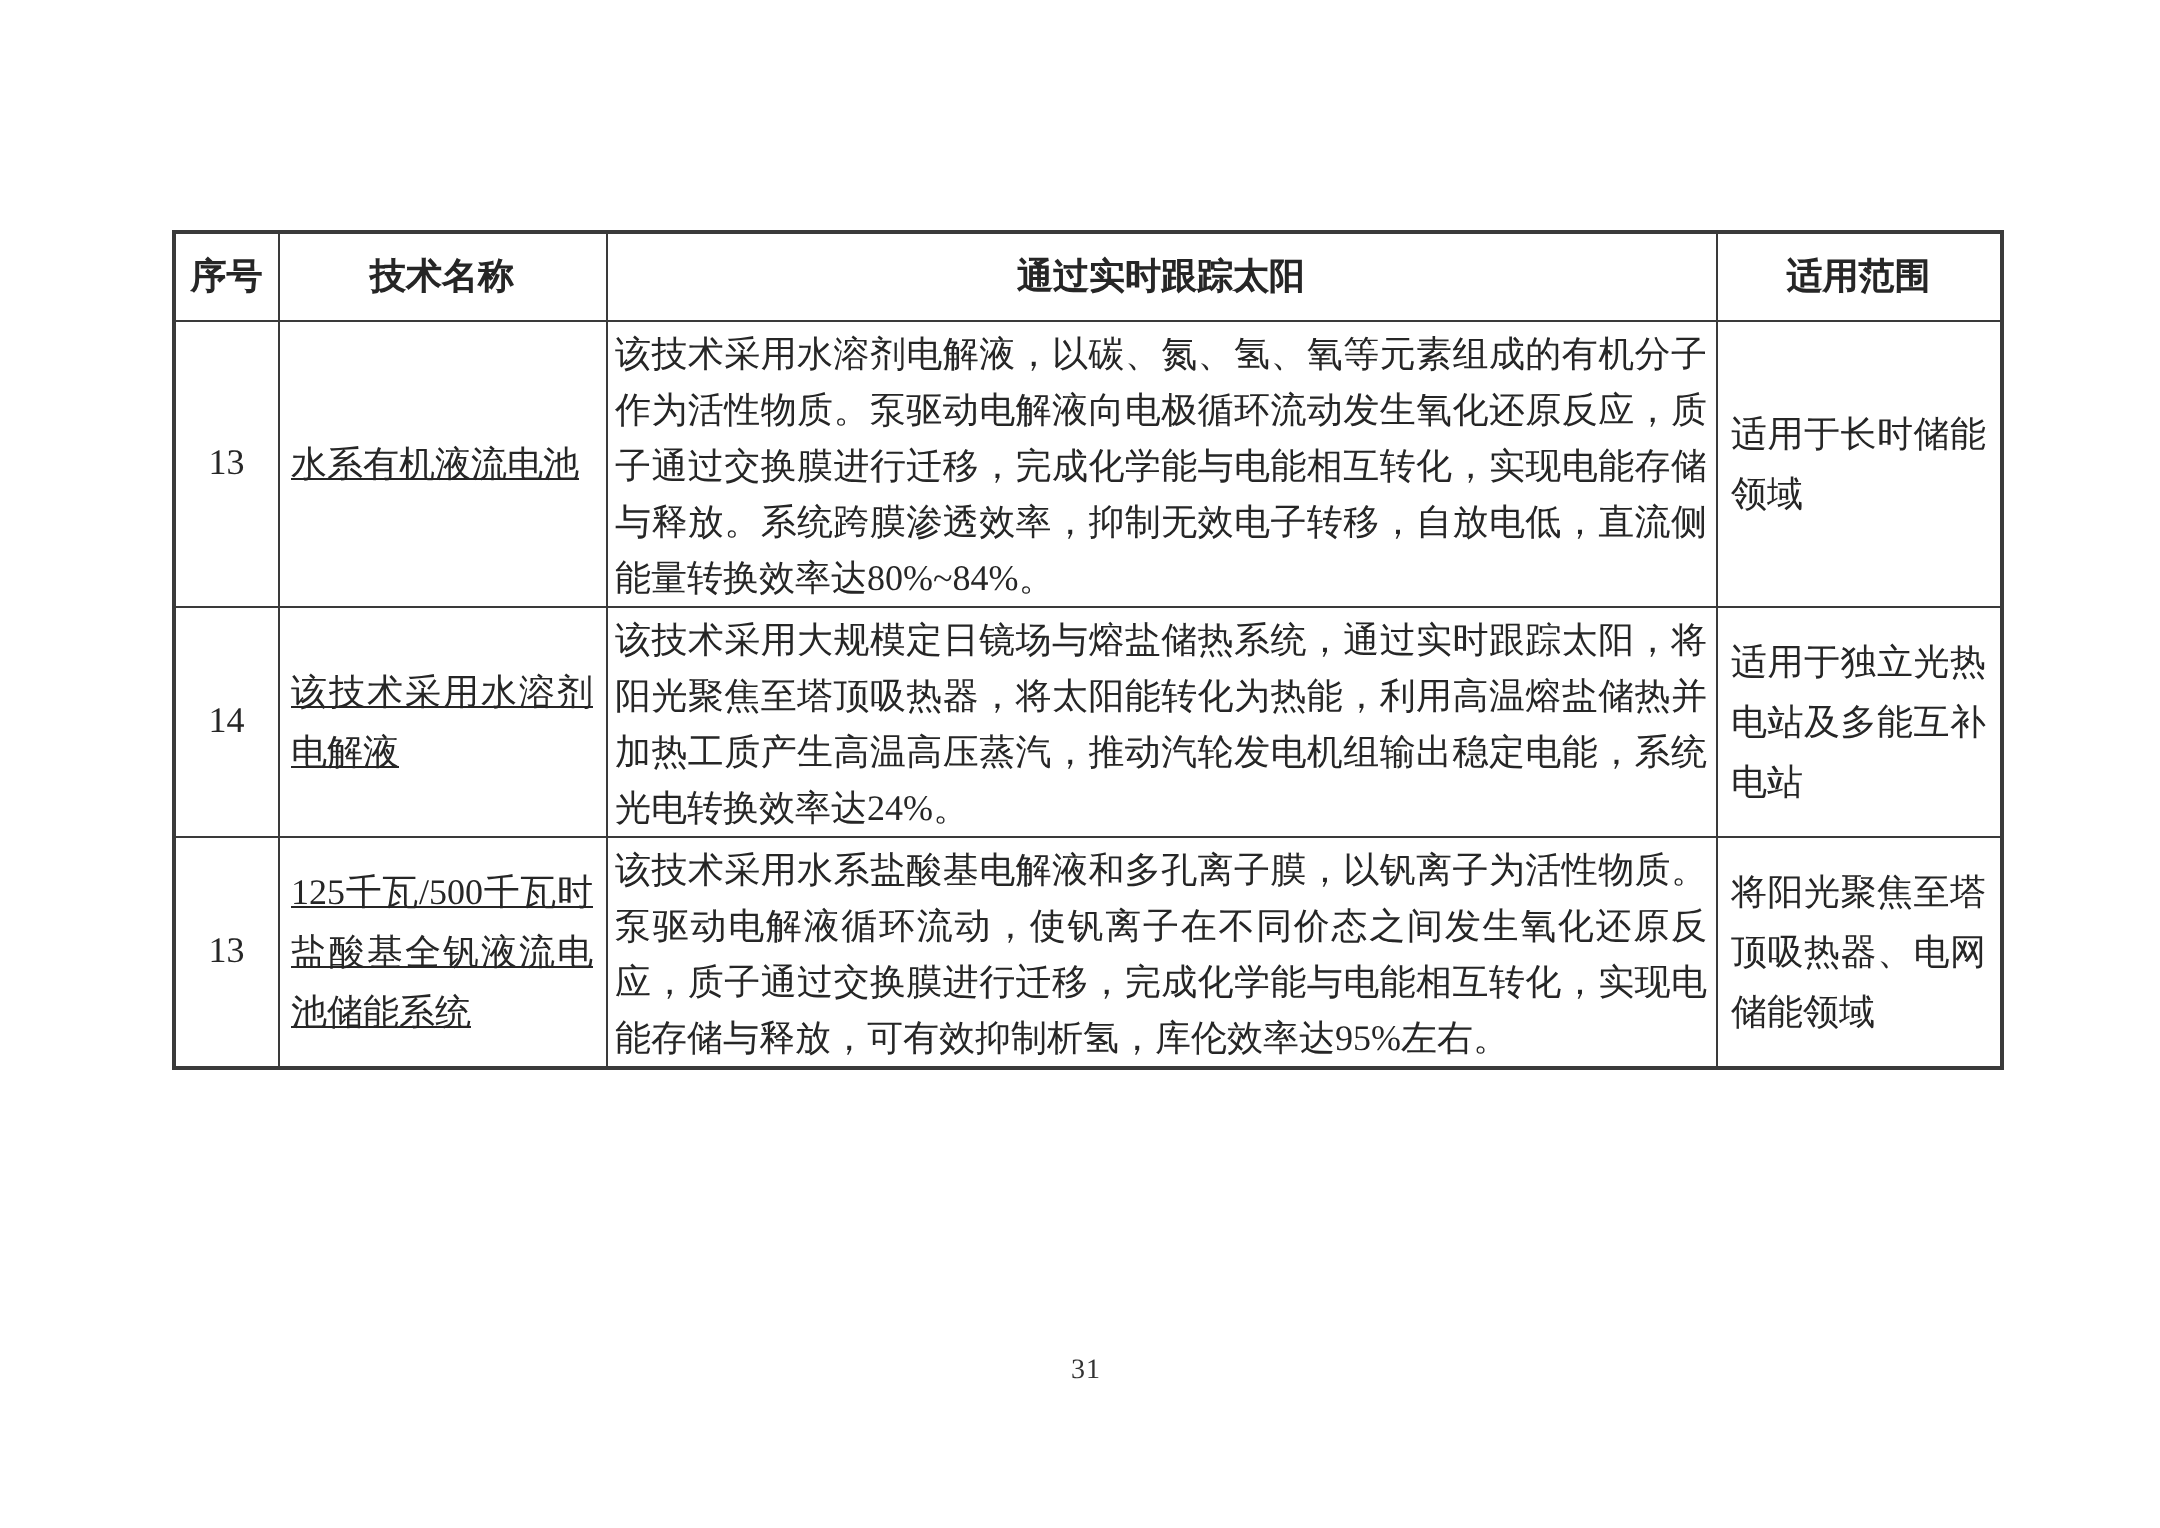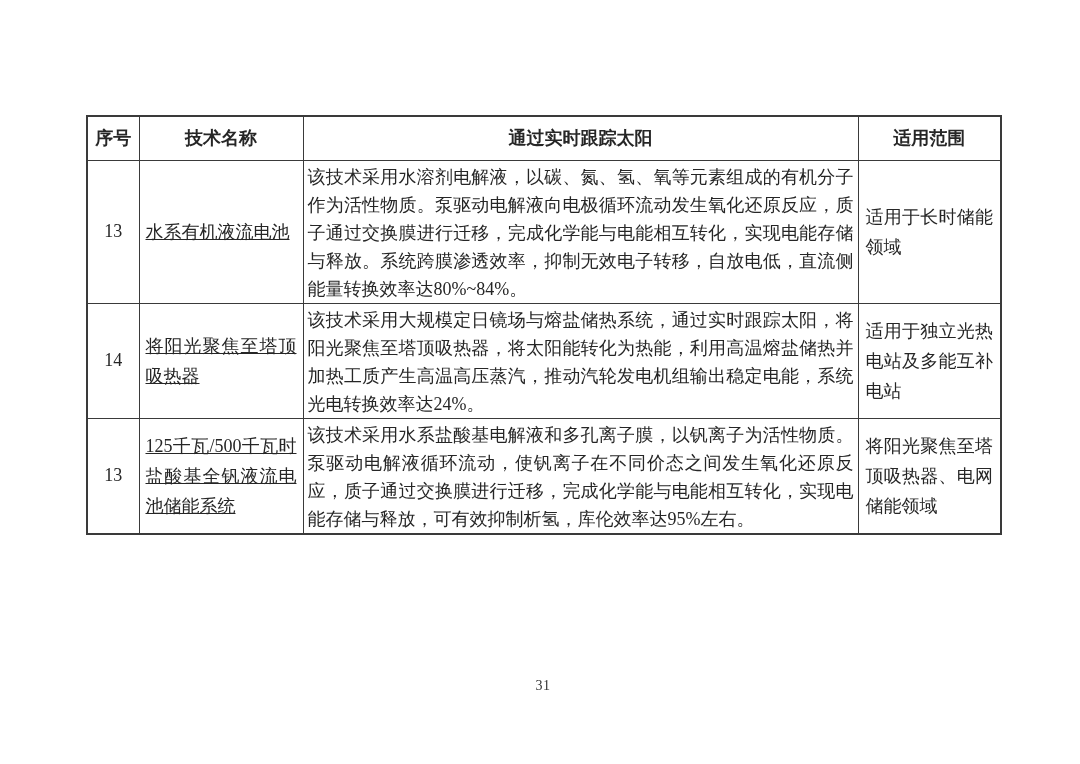--- a/index.html
+++ b/index.html
@@ -103,21 +103,21 @@
     </thead>
     <tbody>
       <tr class="row-13">
         <td class="cell-index">13</td>
         <td class="cell-name">水系有机液流电池</td>
         <td class="cell-desc">该技术采用水溶剂电解液，以碳、氮、氢、氧等元素组成的有机分子作为活性物质。泵驱动电解液向电极循环流动发生氧化还原反应，质子通过交换膜进行迁移，完成化学能与电能相互转化，实现电能存储与释放。系统跨膜渗透效率，抑制无效电子转移，自放电低，直流侧能量转换效率达80%~84%。</td>
         <td class="cell-scope">适用于长时储能领域</td>
       </tr>
       <tr class="row-14">
         <td class="cell-index">14</td>
-        <td class="cell-name">将阳光聚焦至塔顶吸热器</td>
+        <td class="cell-name">该技术采用水溶剂电解液</td>
         <td class="cell-desc">该技术采用大规模定日镜场与熔盐储热系统，通过实时跟踪太阳，将阳光聚焦至塔顶吸热器，将太阳能转化为热能，利用高温熔盐储热并加热工质产生高温高压蒸汽，推动汽轮发电机组输出稳定电能，系统光电转换效率达24%。</td>
         <td class="cell-scope">适用于独立光热电站及多能互补电站</td>
       </tr>
       <tr class="row-15">
         <td class="cell-index">13</td>
         <td class="cell-name">125千瓦/500千瓦时盐酸基全钒液流电池储能系统</td>
         <td class="cell-desc">该技术采用水系盐酸基电解液和多孔离子膜，以钒离子为活性物质。泵驱动电解液循环流动，使钒离子在不同价态之间发生氧化还原反应，质子通过交换膜进行迁移，完成化学能与电能相互转化，实现电能存储与释放，可有效抑制析氢，库伦效率达95%左右。</td>
         <td class="cell-scope">将阳光聚焦至塔顶吸热器、电网储能领域</td>
       </tr>
     </tbody>

